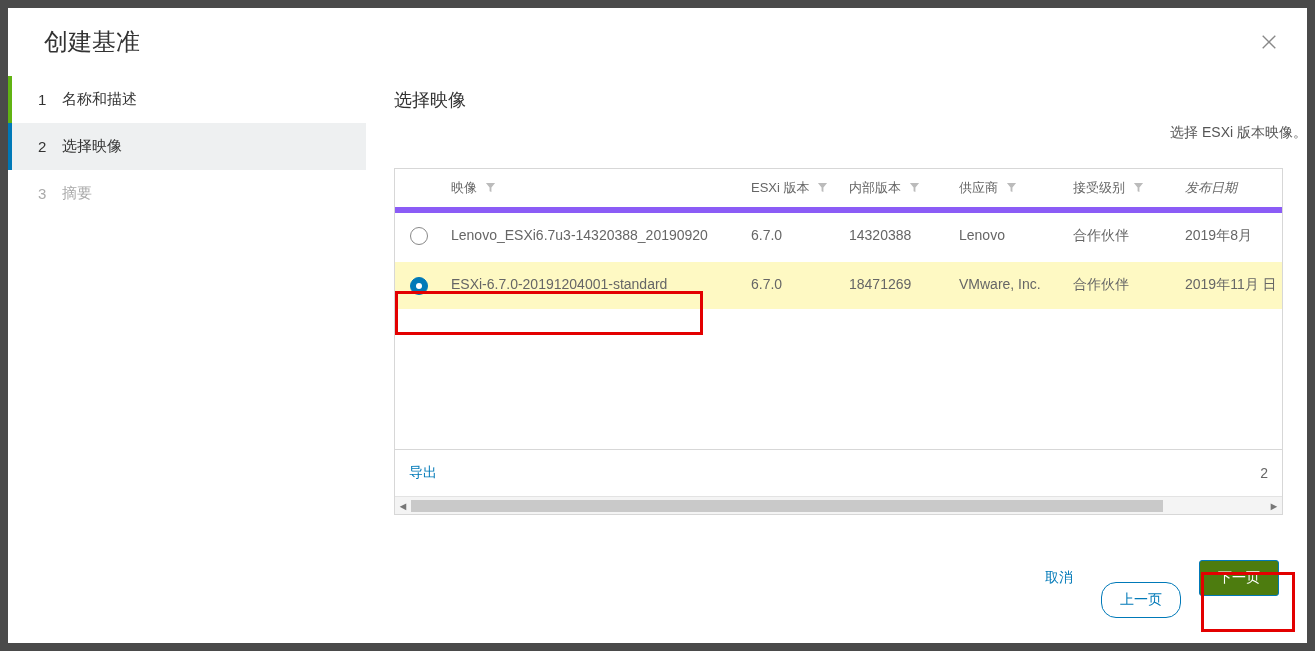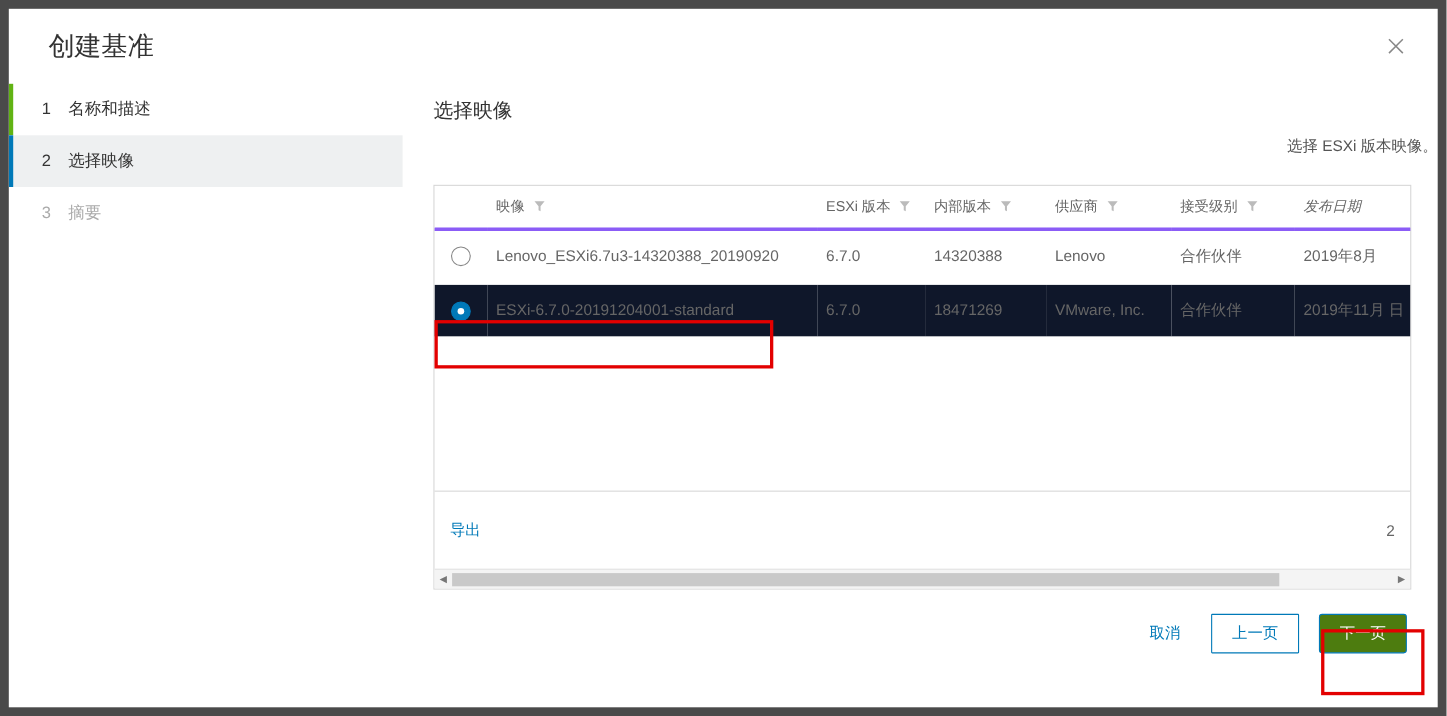--- a/index.html
+++ b/index.html
@@ -106,41 +106,41 @@
   table-layout: fixed;
 }
 th, td {
   text-align: left;
   padding: 10px 8px;
   vertical-align: top;
 }
 th {
   color: #666;
   font-weight: 400;
-  border-bottom: 3px solid #8b5cf6;
+  border-bottom: 6px solid #8b5cf6;
   position: relative;
   font-size: 13px;
 }
 .col-radio { width: 48px; text-align:center;}
 .col-image { width: 300px; }
 .col-ver { width: 98px; }
 .col-build { width: 110px; }
 .col-vendor { width: 114px; }
 .col-accept { width: 112px; }
 .col-date { width: 110px; font-style: italic; }
 .filter-icon {
   display:inline-block;
   vertical-align: middle;
   margin-left: 4px;
   color: #bbb;
   cursor:pointer;
 }
 .filter-icon svg { width: 11px; height: 11px; fill: #bbb; }
 tbody tr { border-bottom: 0; }
-tbody tr.selected { background: #0f172a; }
+tbody tr.selected { background: #fef9c3; }
 tbody td { color: #666; padding-top:14px; padding-bottom:14px;}
 .radio {
   width: 18px; height: 18px;
   border: 1px solid #888;
   border-radius: 50%;
   display: inline-flex;
   align-items:center; justify-content:center;
   cursor:pointer;
   background:#fff;
 }
@@ -167,21 +167,21 @@
   top: 564px;
   right: 12px;
   width: 94px;
   height: 60px;
 }
 .table-footer {
   display:flex;
   justify-content: space-between;
   align-items:center;
   border-top:1px solid #d7d7d7;
-  padding: 26px 14px;
+  padding: 14px 14px;
   font-size: 14px;
 }
 .export-link { color: #0079b8; cursor:pointer; }
 .count { color:#666; }
 .hscroll {
   height: 18px;
   background: #f4f4f4;
   border-top: 1px solid #e3e3e3;
   position: relative;
   display:flex;
@@ -204,21 +204,22 @@
   cursor: pointer;
   padding: 8px 10px;
 }
 .btn-outline {
   border: 1px solid #0079b8;
   color: #0079b8;
   background:#fff;
   padding: 8px 18px;
   font-size: 14px;
   cursor:pointer;
-  border-radius: 1px;
+  border-radius: 15px;
+  margin-top: 45px;
 }
 .btn-primary {
   border: 1px solid #0079b8;
   background: #4d7c0f;
   color: #fff;
   padding: 8px 18px;
   font-size: 14px;
   cursor:pointer;
   border-radius: 3px;
 }

